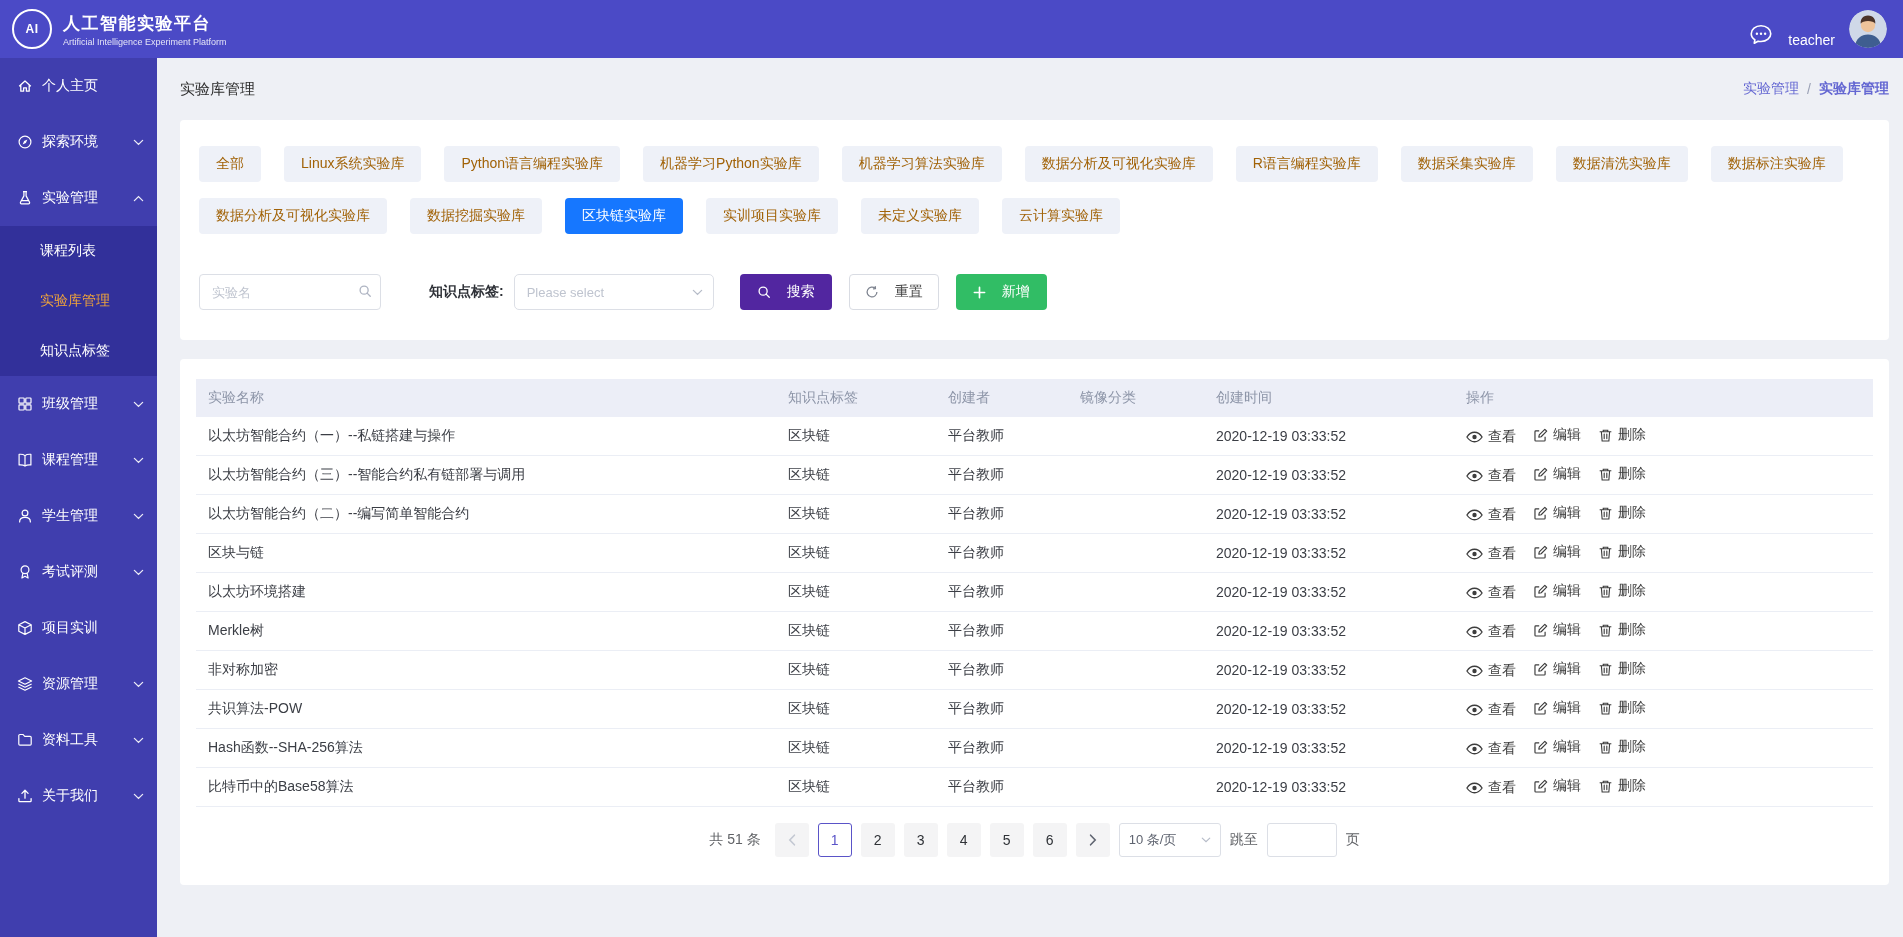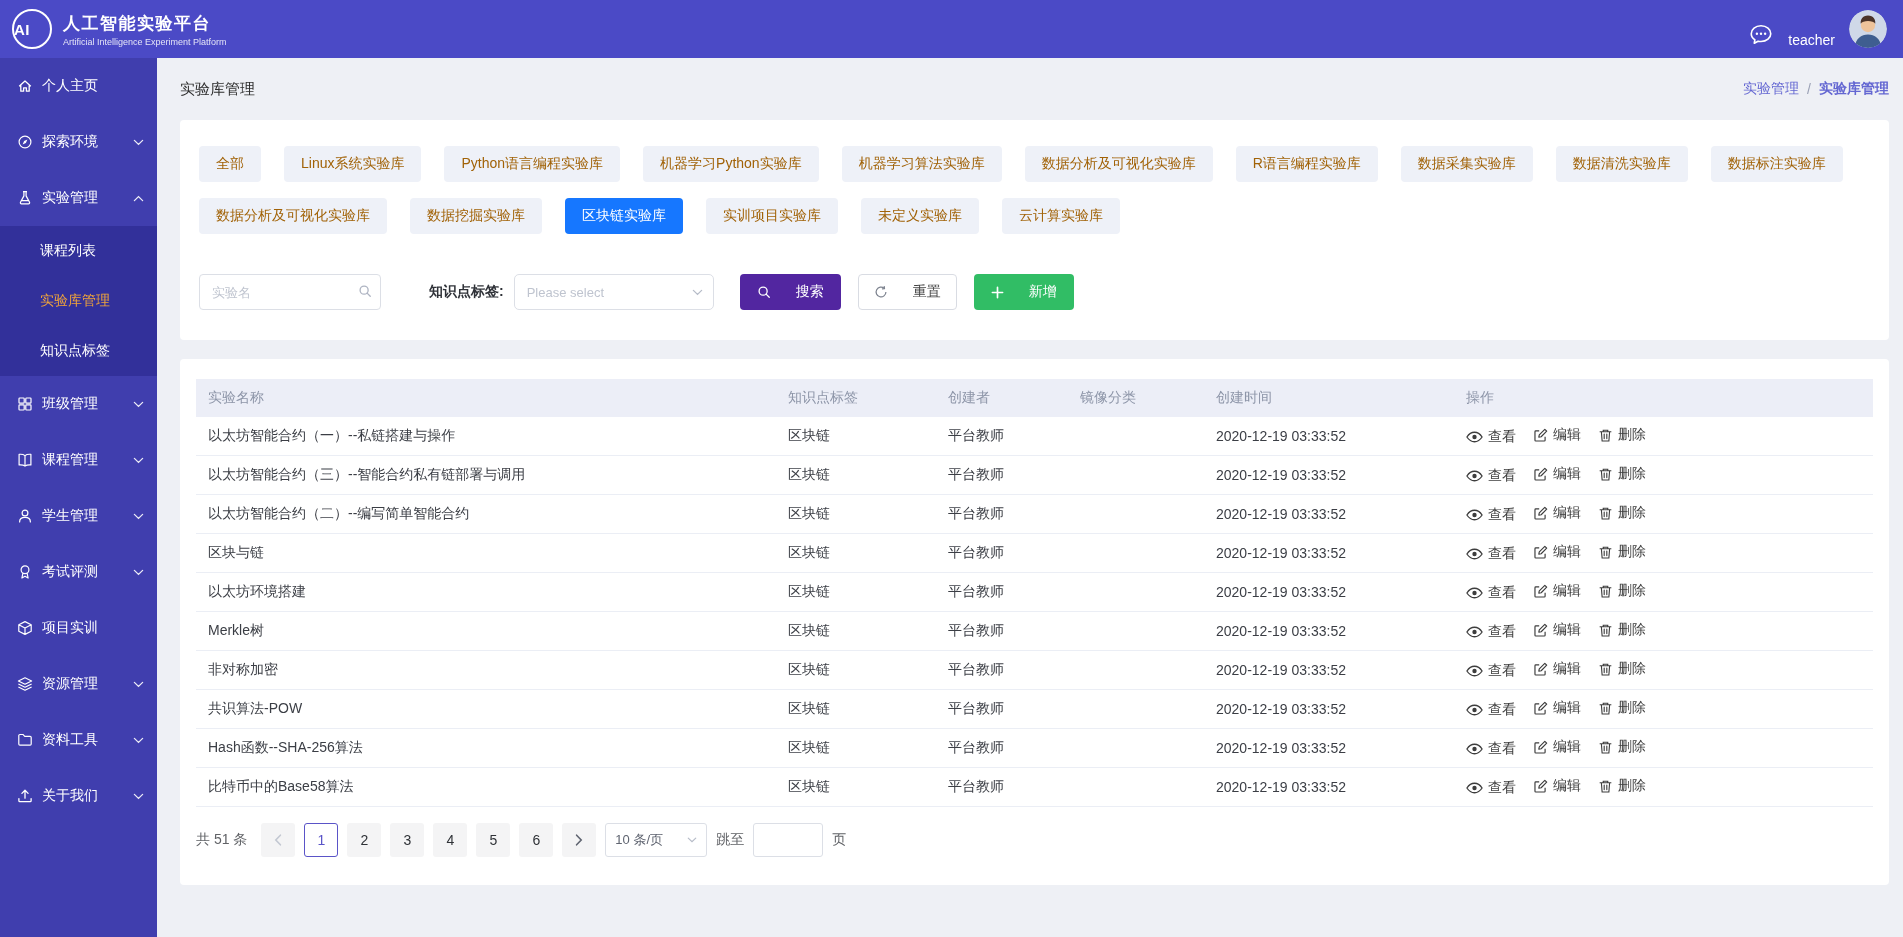--- a/index.html
+++ b/index.html
@@ -4,21 +4,21 @@
 <style>
   *{box-sizing:border-box;margin:0;padding:0}
   html,body{width:1903px;height:937px;overflow:hidden}
   body{font-family:"Liberation Sans","DejaVu Sans",sans-serif;font-size:14px;color:#333;background:#eef0f5;position:relative}
   button{font-family:inherit;cursor:pointer}
   input{font-family:inherit}
 
   
   .topbar{position:absolute;top:0;left:0;right:0;height:58px;background:var(--c-header,#4b4ac6);display:flex;align-items:center;justify-content:space-between;padding:0 12px;z-index:3}
   .brand{display:flex;align-items:center;gap:11px}
-  .logo{width:40px;height:40px;border:2px solid #fff;border-radius:50%;display:flex;align-items:center;color:#fff;font-weight:700;font-size:15px;letter-spacing:.5px}
+  .logo{width:40px;height:40px;border:2px solid #fff;border-radius:50%;display:flex;align-items:center;justify-content:center;color:#fff;font-weight:700;font-size:12px;letter-spacing:.5px}
   .brand-title{color:#fff;font-size:17px;font-weight:700;letter-spacing:1.5px}
   .brand-sub{color:rgba(255,255,255,.85);font-size:9px;margin-top:2px}
   .top-right{display:flex;align-items:flex-end;gap:14px;padding-right:4px}
   .msg{display:inline-flex;cursor:pointer}
   .username{color:#fff;font-size:14px}
   .avatar{width:38px;height:38px;border-radius:50%;overflow:hidden;display:block;cursor:pointer}
 
   
   .sidebar{position:absolute;top:58px;left:0;bottom:0;width:157px;background:var(--c-sidebar,#403eae);color:#fff;overflow:hidden}
   .side-item{height:56px;display:flex;align-items:center;gap:9px;padding:0 13px 0 16px;font-size:14px;cursor:pointer;white-space:nowrap}
@@ -48,37 +48,37 @@
 
   .search-row{display:flex;align-items:center;margin-top:40px}
   .input-wrap{position:relative;width:182px;margin-right:48px}
   .text-input{width:100%;height:36px;border:1px solid #dcdfe6;border-radius:4px;padding:0 32px 0 12px;font-size:13px;color:#606266;outline:none}
   .text-input::placeholder{color:#bfc4cf}
   .input-ic{position:absolute;right:9px;top:10px;color:#aeb4c2;display:inline-flex}
   .field-label{font-size:14px;font-weight:700;color:#2f3238;margin-right:10px;white-space:nowrap}
   .select{width:200px;height:36px;border:1px solid #dcdfe6;border-radius:5px;background:#fff;display:flex;align-items:center;justify-content:space-between;padding:0 10px 0 12px;margin-right:26px;cursor:pointer}
   .select .ph{color:#bfc4cf;font-size:13px}
   .sel-ic{color:#b6bcc8;display:inline-flex}
-  .btn{height:36px;border:none;border-radius:4px;display:inline-flex;align-items:center;gap:25px;font-size:14px;padding:0 17px}
+  .btn{height:36px;border:none;border-radius:4px;display:inline-flex;align-items:center;gap:16px;font-size:14px;padding:0 17px}
   .btn-ic{display:inline-flex}
   .btn-search{background:var(--c-search-btn,#5226a0);color:#fff;margin-right:17px}
   .btn-reset{background:#fff;border:1px solid #d9dce3;color:#454545;margin-right:17px;padding:0 15px}
   .btn-reset .btn-ic{color:#7c828e}
   .btn-add{background:var(--c-add-btn,#31bd65);color:#fff}
 
   .table-card{padding:20px 16px 28px}
   .tbl{width:100%;border-collapse:separate;border-spacing:0;table-layout:fixed}
   .c-name{width:580px}.c-tag{width:160px}.c-creator{width:132px}.c-mirror{width:136px}.c-time{width:250px}
   .tbl th{height:38px;background:#eceef7;color:#8d95a8;font-weight:400;text-align:left;padding:0 12px;font-size:14px;white-space:nowrap}
   .tbl td{height:39px;padding:0 12px;border-bottom:1px solid #ebeef5;color:#3b3e45;font-size:14px;white-space:nowrap;overflow:hidden;text-overflow:ellipsis}
   .op{display:inline-flex;align-items:center;gap:5px;margin-right:17px;color:#3d3d3d;cursor:pointer}
   .op:last-child{margin-right:0}
   .op-ic{display:inline-flex;color:#3d3d3d}
 
-  .pager{display:flex;justify-content:flex-start;align-items:center;gap:9px;margin-top:16px;font-size:14px;color:#606266}
+  .pager{display:flex;justify-content:center;align-items:center;gap:9px;margin-top:16px;font-size:14px;color:#606266}
   .pg-total{margin-right:5px;color:#606266}
   .pg-pages{display:inline-flex;gap:9px}
   .page-btn{min-width:34px;height:34px;padding:0 4px;border:none;border-radius:3px;background:#f4f4f5;color:#2f3237;display:inline-flex;align-items:center;justify-content:center;font-size:14px}
   .page-btn.active{background:#fff;border:1px solid #5a54c8;color:#5a54c8}
   .page-btn.prev{color:#c3c8d2;cursor:default}
   .page-btn.next{color:#5f6470}
   .pg-size{width:102px;height:34px;border:1px solid #dcdfe6;border-radius:3px;background:#fff;display:inline-flex;align-items:center;justify-content:space-between;padding:0 9px;color:#5f6470;font-size:13px;cursor:pointer}
   .pg-jump-label,.pg-jump-suffix{color:#606266}
   .jump-input{width:70px;height:34px;border:1px solid #dcdfe6;border-radius:3px;text-align:center;font-size:13px;color:#606266;outline:none}
 </style>

